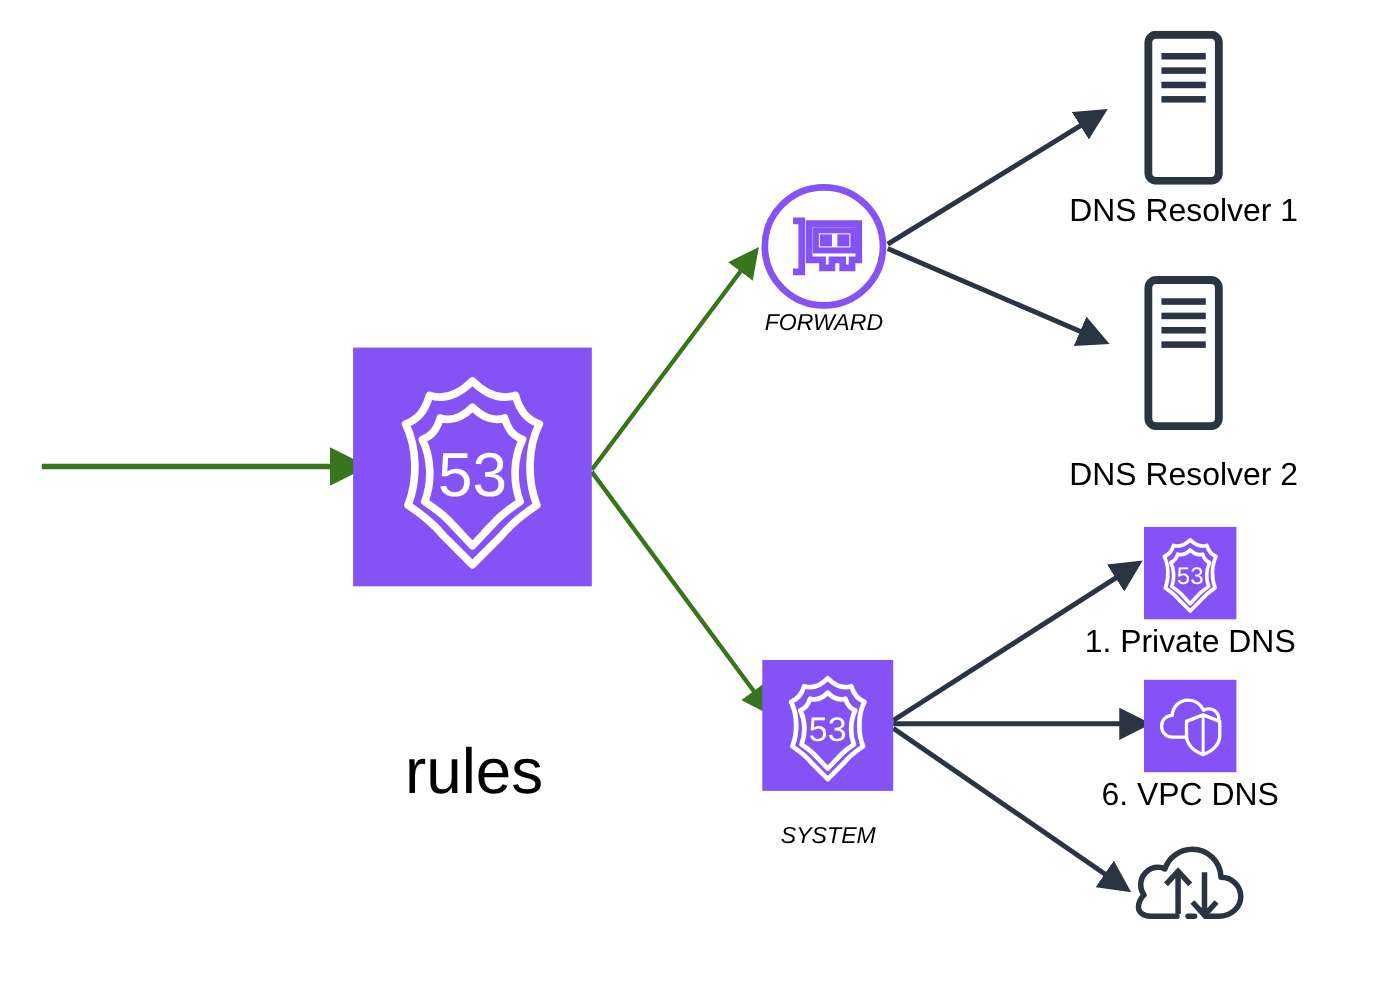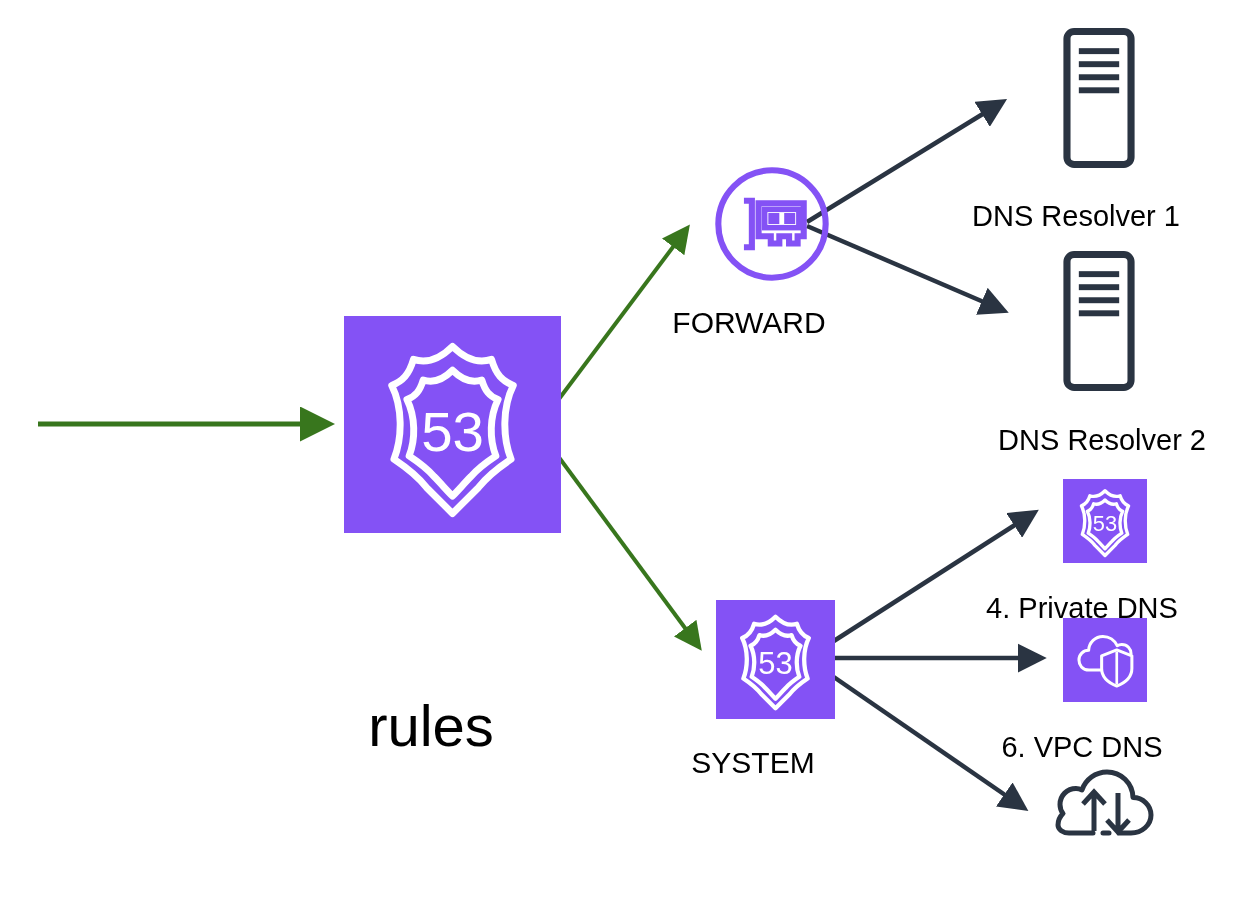--- a/index.html
+++ b/index.html
@@ -17,40 +17,39 @@
   }
   .edges {
     position: absolute;
     left: 0; top: 0;
     width: 1252px;
     height: 912px;
     pointer-events: none;
   }
   .node {
     position: absolute;
-    margin-left: 23px;
   }
   .purple-box {
     background: #8452f5;
     display: block;
   }
   .label {
     position: absolute;
     color: #000000;
     text-align: center;
     white-space: pre;
     line-height: 1.12;
-    margin-top: 24px;
   }
   .label-main {
     font-size: 58px;
     letter-spacing: 0px;
   }
   .label-node {
-    font-size: 30px;
+    font-size: 21px;
+    font-style: italic;
   }
   .label-small {
     font-size: 29px;
   }
   .icon-svg { display: block; }
 </style>
 </head>
 <body>
 
 <div id="canvas">
@@ -141,21 +140,21 @@
                C66 74 71 70 77 66 C73 56 73 42 78 32
                C73 30 70 27 68 20 C62 22 56 20 50 14 Z" fill="none" stroke="#ffffff" stroke-width="3.6" stroke-linejoin="round"></path>
       <path d="M50 25 C45.5 29.5 41 31 36.5 29.5 C35 34.5 33 37 29 38.5
                C33 46.5 33 57 30 64.5 C34.5 67.5 38.5 70.5 41.5 74
                C44.5 77 47 80 50 83 C53 80 55.5 77 58.5 74
                C61.5 70.5 65.5 67.5 70 64.5 C67 57 67 46.5 71 38.5
                C67 37 65 34.5 63.5 29.5 C59 31 54.5 29.5 50 25 Z" fill="none" stroke="#ffffff" stroke-width="3.6" stroke-linejoin="round"></path>
       <text x="50" y="62" text-anchor="middle" font-family="Liberation Sans, sans-serif" font-size="26" fill="#ffffff">53</text>
     </svg>
   </div>
-  <div class="label label-node" style="left:653px; top:722px; width:200px;">SYSTEM</div>
+  <div class="label label-node" style="left:653px; top:748px; width:200px;">SYSTEM</div>
 
   <div class="node" style="left:1040px; top:28px; width:72px; height:140px;">
     <svg class="icon-svg" viewBox="0 0 60 118" width="72" height="140">
       <rect x="3" y="3" width="54" height="112" rx="6" ry="6" fill="#ffffff" stroke="#2a3442" stroke-width="6"></rect>
       <rect x="13" y="17" width="34" height="5" fill="#2a3442"></rect>
       <rect x="13" y="28" width="34" height="5" fill="#2a3442"></rect>
       <rect x="13" y="39" width="34" height="5" fill="#2a3442"></rect>
       <rect x="13" y="50" width="34" height="5" fill="#2a3442"></rect>
     </svg>
   </div>
@@ -163,38 +162,38 @@
 
   <div class="node" style="left:1040px; top:251px; width:72px; height:140px;">
     <svg class="icon-svg" viewBox="0 0 60 118" width="72" height="140">
       <rect x="3" y="3" width="54" height="112" rx="6" ry="6" fill="#ffffff" stroke="#2a3442" stroke-width="6"></rect>
       <rect x="13" y="17" width="34" height="5" fill="#2a3442"></rect>
       <rect x="13" y="28" width="34" height="5" fill="#2a3442"></rect>
       <rect x="13" y="39" width="34" height="5" fill="#2a3442"></rect>
       <rect x="13" y="50" width="34" height="5" fill="#2a3442"></rect>
     </svg>
   </div>
-  <div class="label label-small" style="left:946px; top:400px; width:260px;text-align:right;">DNS Resolver 2</div>
+  <div class="label label-small" style="left:946px; top:416px; width:260px;">DNS Resolver 2</div>
 
   <div class="node purple-box" style="left:1040px; top:479px; width:84px; height:84px;">
     <svg class="icon-svg" viewBox="0 0 100 100" width="84" height="84">
       <path d="M50 14 C44 20 38 22 32 20 C30 27 27 30 22 32
                C27 42 27 56 23 66 C29 70 34 74 38 79
                C42 83 46 87 50 91 C54 87 58 83 62 79
                C66 74 71 70 77 66 C73 56 73 42 78 32
                C73 30 70 27 68 20 C62 22 56 20 50 14 Z" fill="none" stroke="#ffffff" stroke-width="4" stroke-linejoin="round"></path>
       <path d="M50 25 C45.5 29.5 41 31 36.5 29.5 C35 34.5 33 37 29 38.5
                C33 46.5 33 57 30 64.5 C34.5 67.5 38.5 70.5 41.5 74
                C44.5 77 47 80 50 83 C53 80 55.5 77 58.5 74
                C61.5 70.5 65.5 67.5 70 64.5 C67 57 67 46.5 71 38.5
                C67 37 65 34.5 63.5 29.5 C59 31 54.5 29.5 50 25 Z" fill="none" stroke="#ffffff" stroke-width="4" stroke-linejoin="round"></path>
       <text x="50" y="62" text-anchor="middle" font-family="Liberation Sans, sans-serif" font-size="26" fill="#ffffff">53</text>
     </svg>
   </div>
-  <div class="label label-small" style="left:952px; top:568px; width:260px;">4. Private DNS</div>
+  <div class="label label-small" style="left:952px; top:568px; width:260px;">1. Private DNS</div>
 
   <div class="node purple-box" style="left:1040px; top:618px; width:84px; height:84px;">
     <svg class="icon-svg" viewBox="0 0 100 100" width="84" height="84">
 
       <path d="M31 62 L62 62 M31 62 C23 62 19 56 19 50
                C19 43.5 24 38.5 30.5 38.5 C31 29 38.5 22 47.5 22
                C55 22 61.5 26.5 64.5 33
                C66 32 68 31.5 70 31.5 C76.5 31.5 81 36.5 81 42.5" fill="none" stroke="#ffffff" stroke-width="3.6" stroke-linecap="round" stroke-linejoin="round"></path>
 
       <path d="M64 38 L82 45 L82 60 C82 70 74 77 64 81

